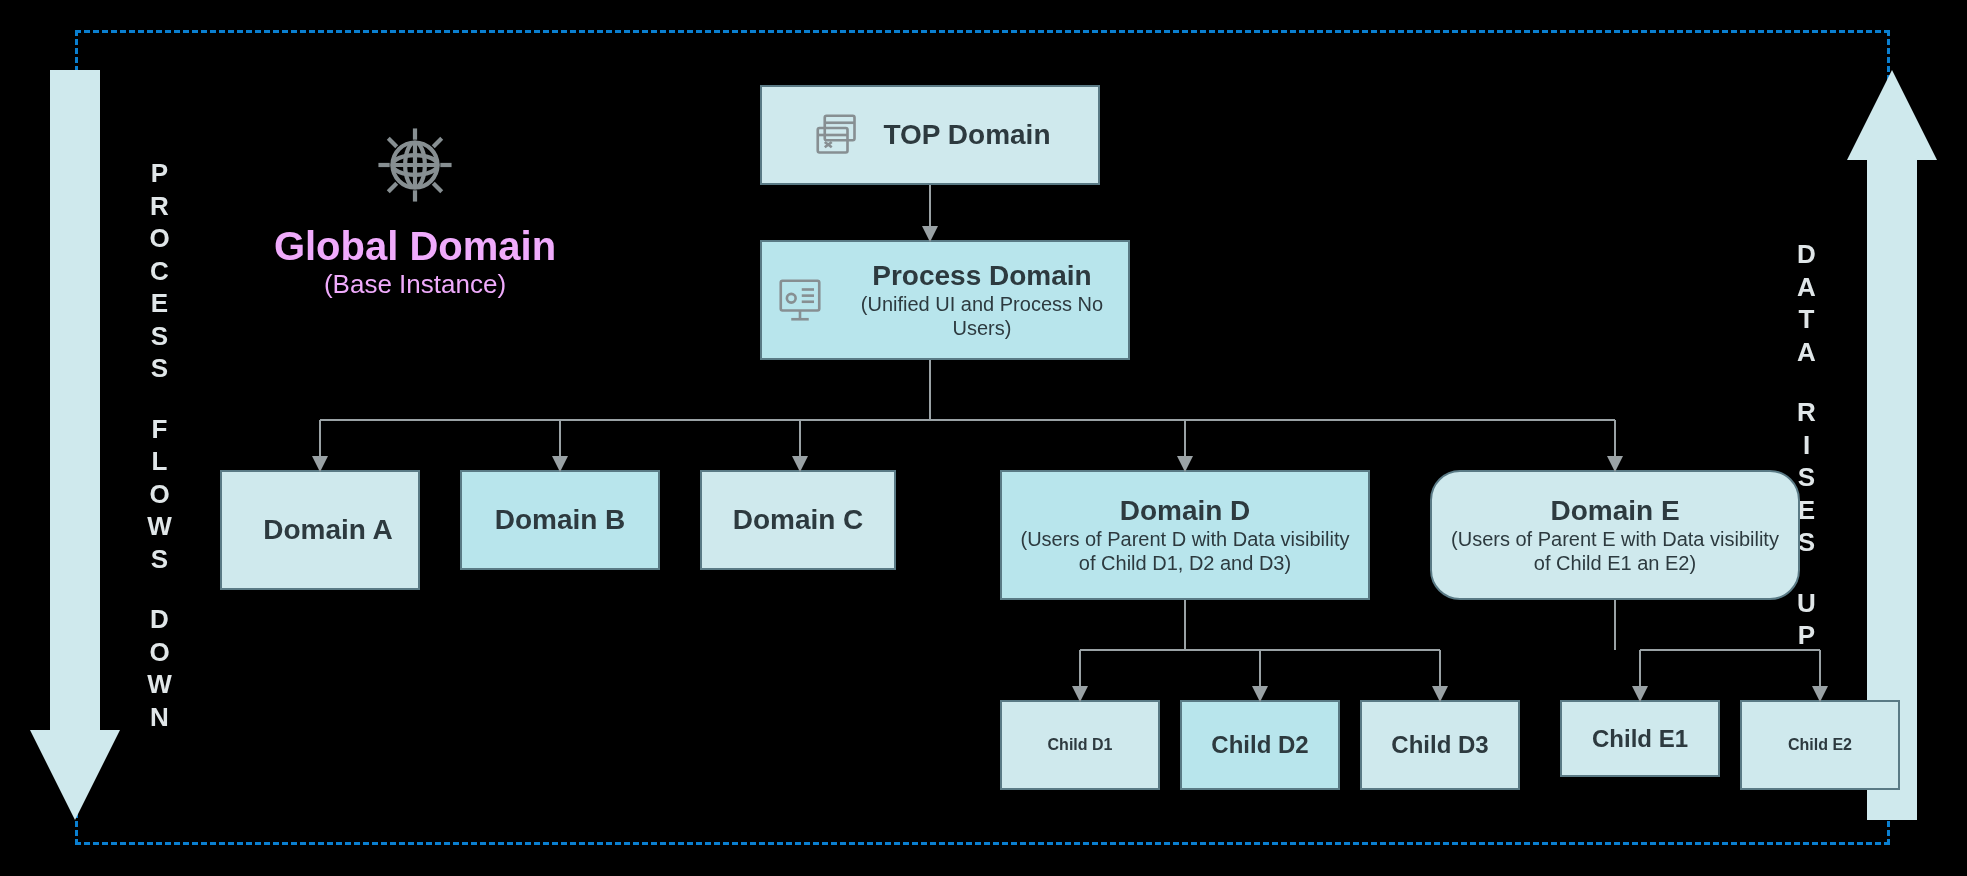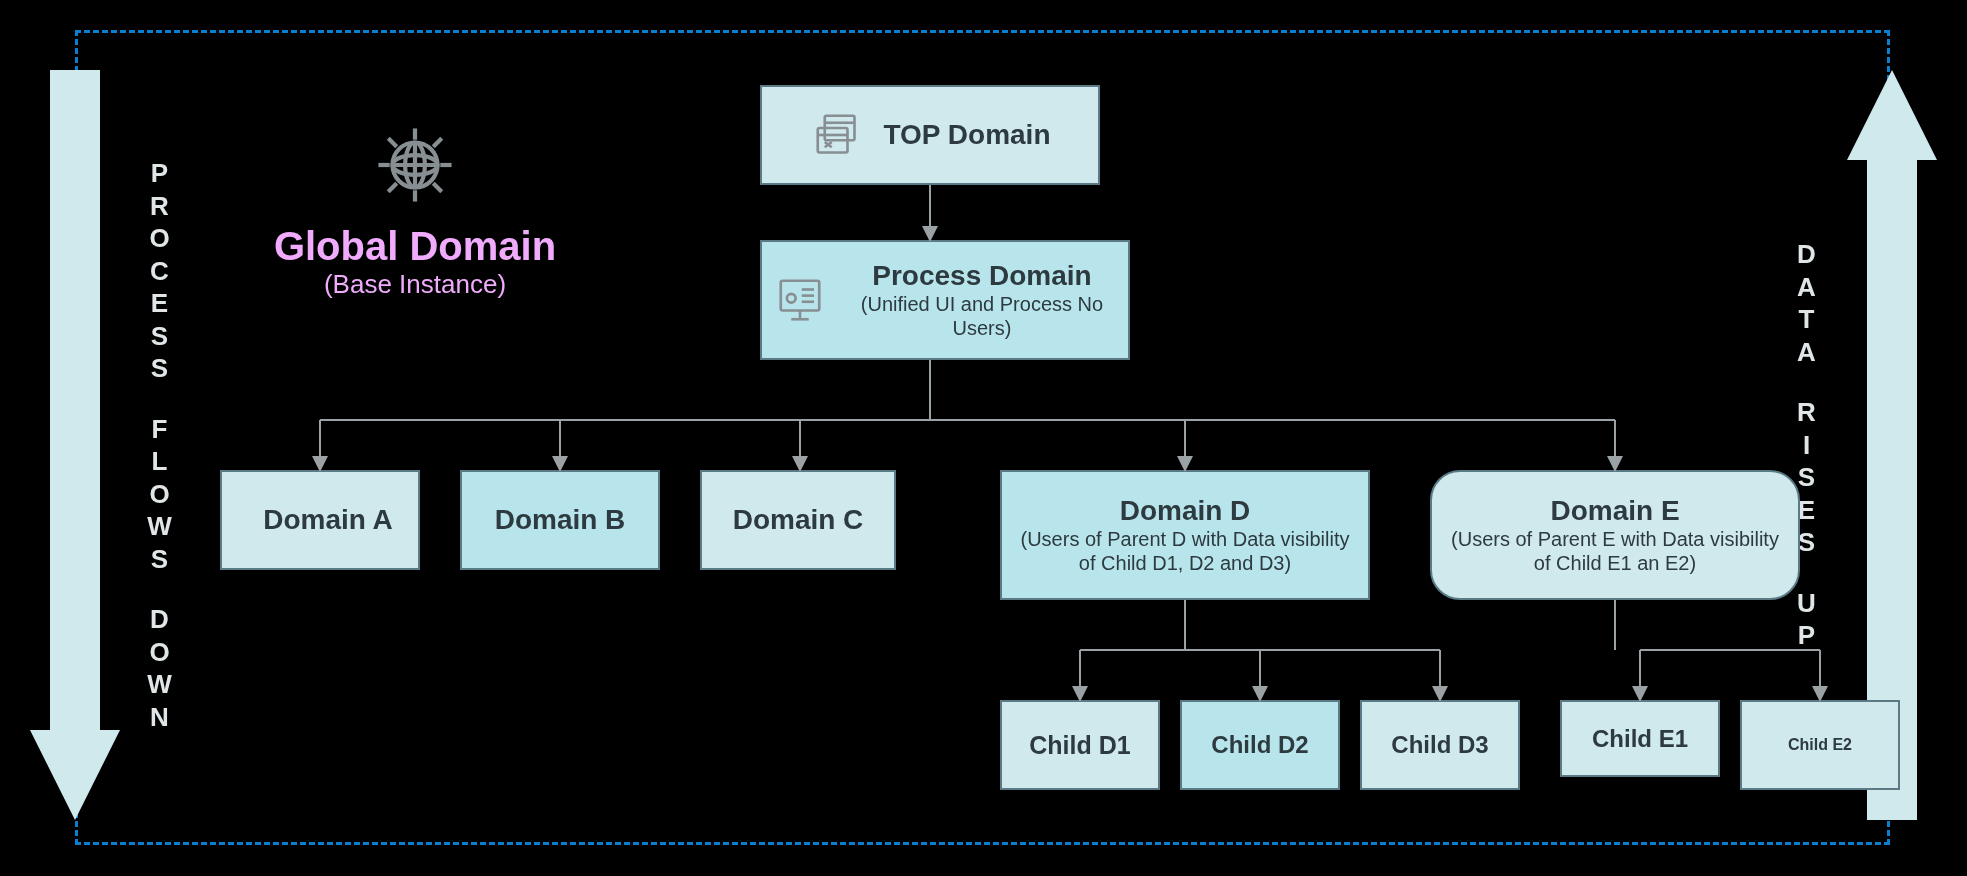--- a/index.html
+++ b/index.html
@@ -221,40 +221,40 @@
         <line x1="34" y1="27" x2="48" y2="27"></line>
         <line x1="34" y1="34" x2="48" y2="34"></line>
       </svg>
       <div>
         <div class="title">Process Domain</div>
         <div class="sub">(Unified UI and Process No Users)</div>
       </div>
     </div>
   </div>
 
-  <div class="node" style="left:220px; top:470px; width:200px; height:100px;padding-left:26px;">
+  <div class="node" style="left:220px; top:470px; width:200px; height:120px;padding-left:26px;">
     <span class="title">Domain A</span>
   </div>
   <div class="node bright" style="left:460px; top:470px; width:200px; height:100px;">
     <span class="title">Domain B</span>
   </div>
   <div class="node" style="left:700px; top:470px; width:196px; height:100px;">
     <span class="title">Domain C</span>
   </div>
   <div class="node bright" style="left:1000px; top:470px; width:370px; height:130px;">
     <span class="title">Domain D</span>
     <span class="sub">(Users of Parent D with Data visibility of Child D1, D2 and D3)</span>
   </div>
   <div class="node" style="left:1430px; top:470px; width:370px; height:130px;border-radius:30px;">
     <span class="title">Domain E</span>
     <span class="sub">(Users of Parent E with Data visibility of Child E1 an E2)</span>
   </div>
 
   <div class="node" style="left:1000px; top:700px; width:160px; height:90px;">
-    <span class="title" style="font-size:25px;">Child D1</span>
+    <span class="title" style="font-size:16px;">Child D1</span>
   </div>
   <div class="node bright" style="left:1180px; top:700px; width:160px; height:90px;align-items:center;">
     <span class="title" style="font-size:24px;">Child D2</span>
   </div>
   <div class="node" style="left:1360px; top:700px; width:160px; height:90px;">
     <span class="title" style="font-size:24px;">Child D3</span>
   </div>
   <div class="node" style="left:1560px; top:700px; width:160px; height:77px;">
     <span class="title" style="font-size:24px;">Child E1</span>
   </div>

